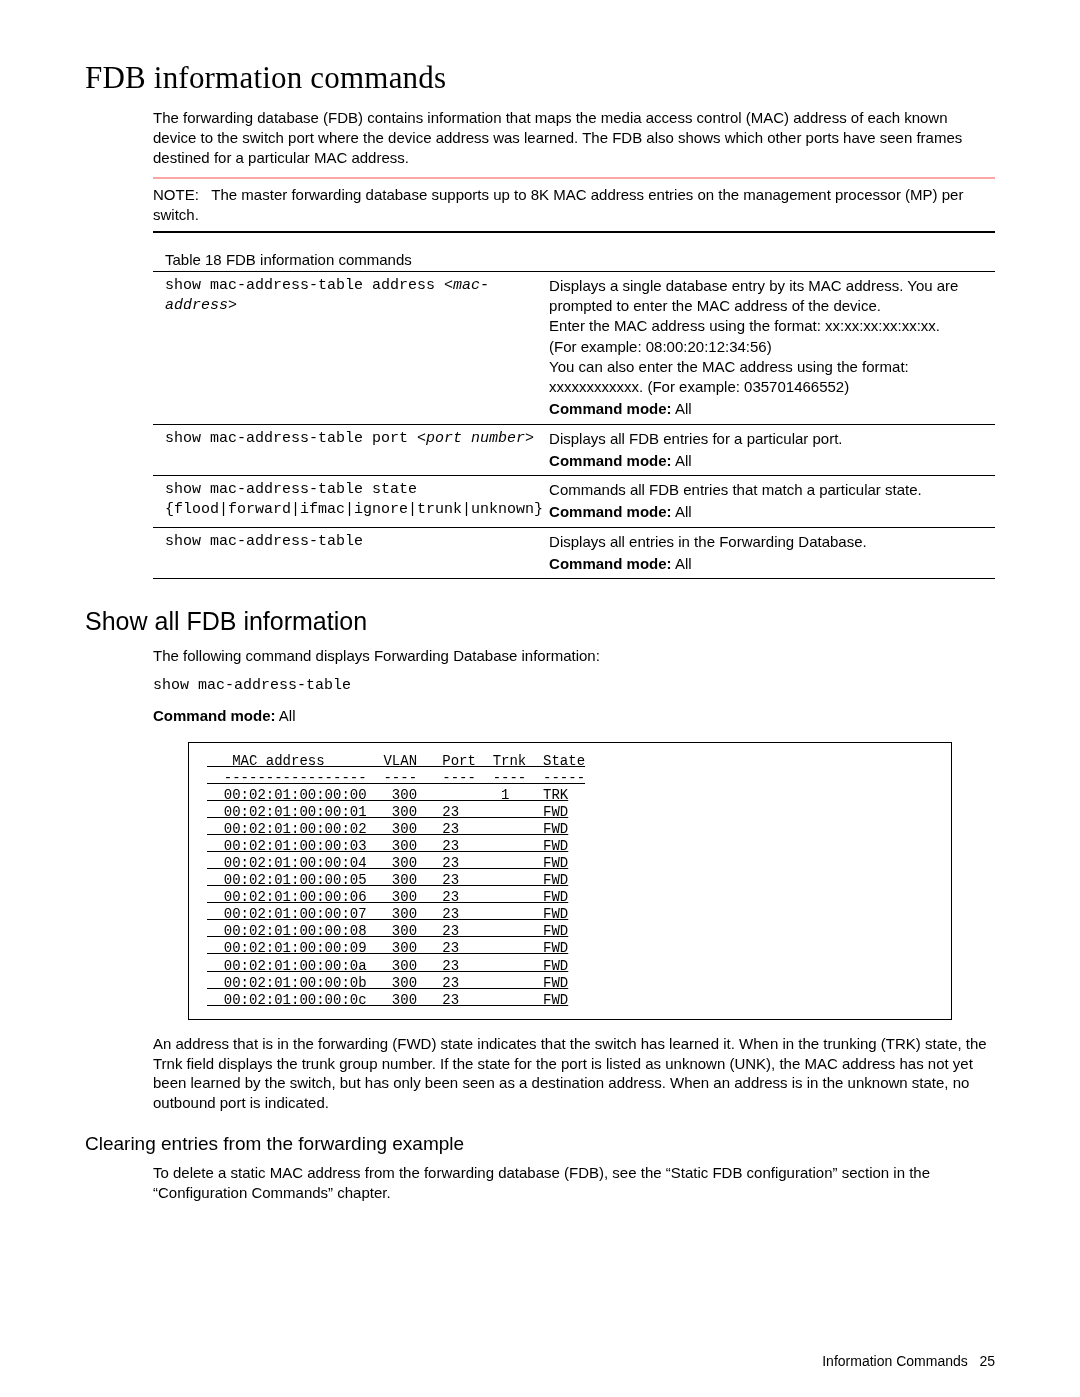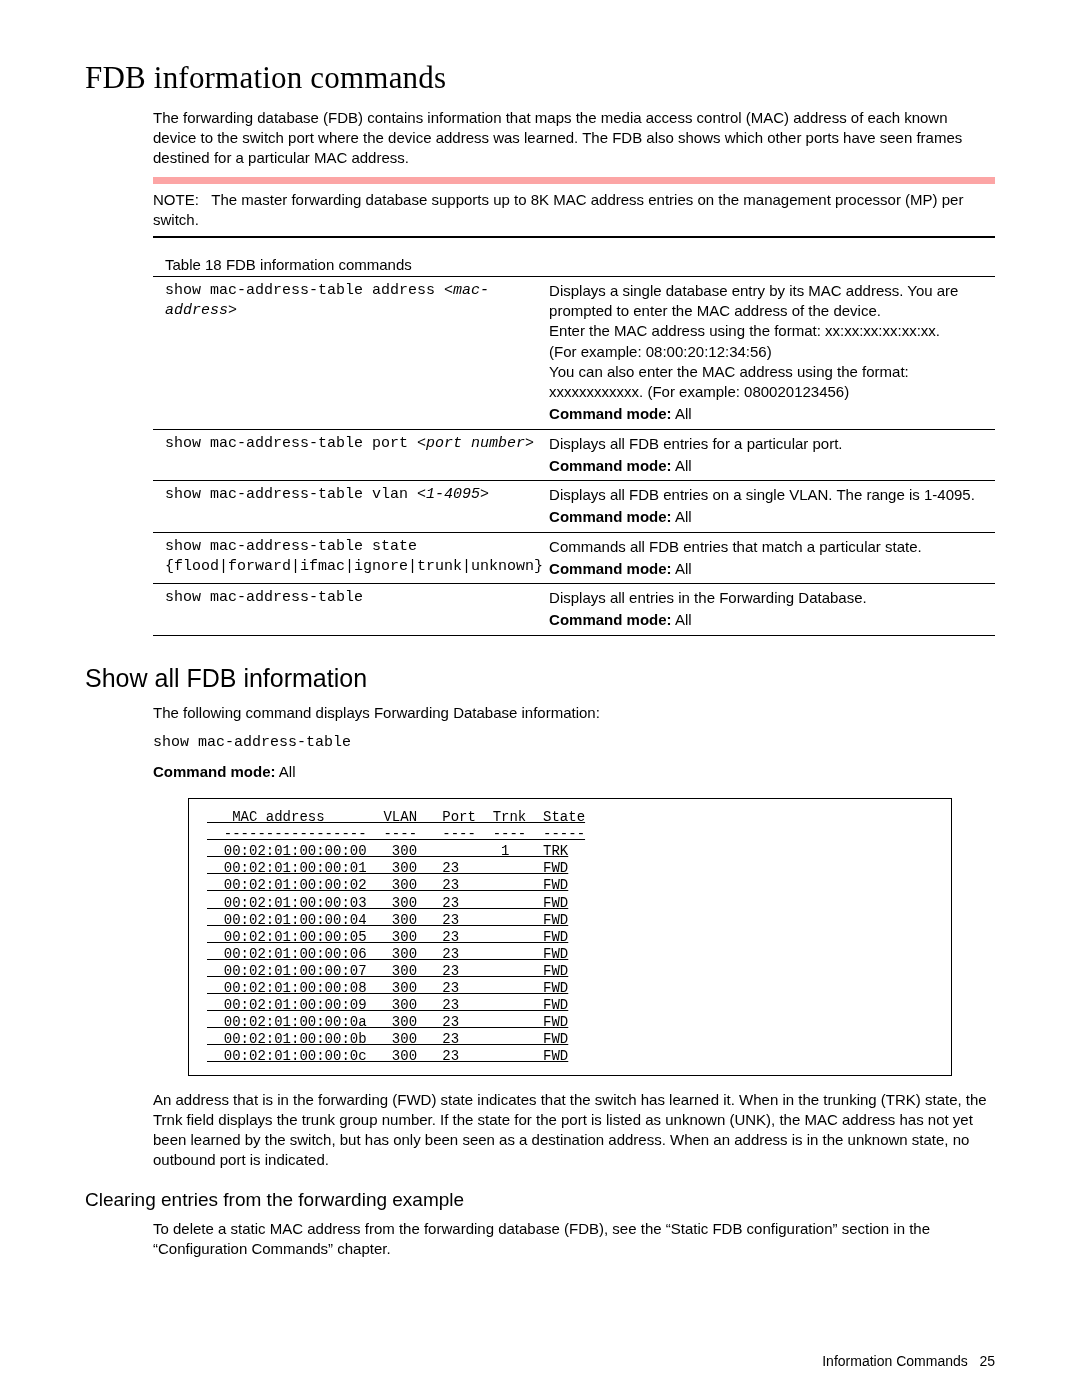--- a/index.html
+++ b/index.html
@@ -35,21 +35,21 @@
   }
   .indent {
     margin-left: 68px;
   }
   p {
     font-size: 15px;
     line-height: 1.32;
     margin: 0 0 10px 0;
   }
   .note-box {
-    border-top: 7px solid #fca5a5;
+    border-top: 2px solid #fca5a5;
     border-bottom: 2px solid #000;
     padding: 6px 0;
     margin: 10px 0 18px 0;
     font-size: 15px;
     line-height: 1.32;
   }
   .table-caption {
     font-size: 15px;
     margin: 6px 0 3px 12px;
   }
@@ -121,35 +121,28 @@
     <div class="table-caption">Table 18  FDB information commands</div>
 
     <table class="cmd">
       <tbody>
         <tr>
           <td class="left"><span>show mac-address-table address </span><span class="italic">&lt;mac-address&gt;</span></td>
           <td>
             <span>Displays a single database entry by its MAC address. You are prompted to enter the MAC address of the device.</span><br>
             <span>Enter the MAC address using the format: xx:xx:xx:xx:xx:xx.</span><br>
             <span>(For example: 08:00:20:12:34:56)</span><br>
-            <span>You can also enter the MAC address using the format: xxxxxxxxxxxx. (For example: 080020123456)</span>
+            <span>You can also enter the MAC address using the format: xxxxxxxxxxxx. (For example: 035701466552)</span>
             <div class="cm-line"><span class="bold">Command mode:</span> <span>All</span></div>
           </td>
         </tr>
         <tr>
           <td class="left"><span>show mac-address-table port </span><span class="italic">&lt;port number&gt;</span></td>
           <td>
             <span>Displays all FDB entries for a particular port.</span>
-            <div class="cm-line"><span class="bold">Command mode:</span> <span>All</span></div>
-          </td>
-        </tr>
-        <tr>
-          <td class="left"><span>show mac-address-table vlan </span><span class="italic">&lt;1-4095&gt;</span></td>
-          <td>
-            <span>Displays all FDB entries on a single VLAN. The range is 1-4095.</span>
             <div class="cm-line"><span class="bold">Command mode:</span> <span>All</span></div>
           </td>
         </tr>
         <tr>
           <td class="left"><span>show mac-address-table state {flood|forward|ifmac|ignore|trunk|unknown}</span></td>
           <td>
             <span>Commands all FDB entries that match a particular state.</span>
             <div class="cm-line"><span class="bold">Command mode:</span> <span>All</span></div>
           </td>
         </tr>

